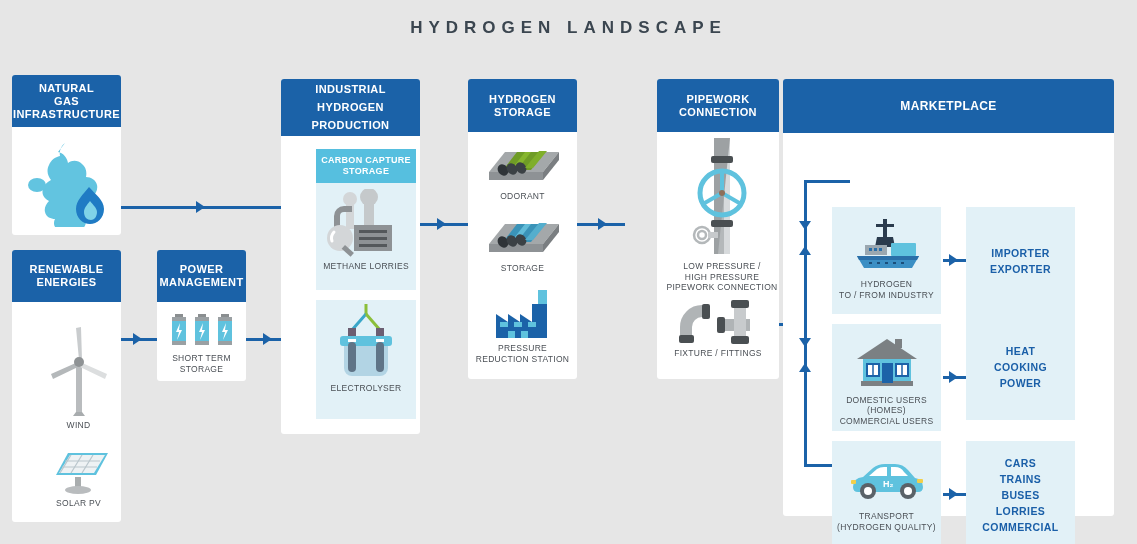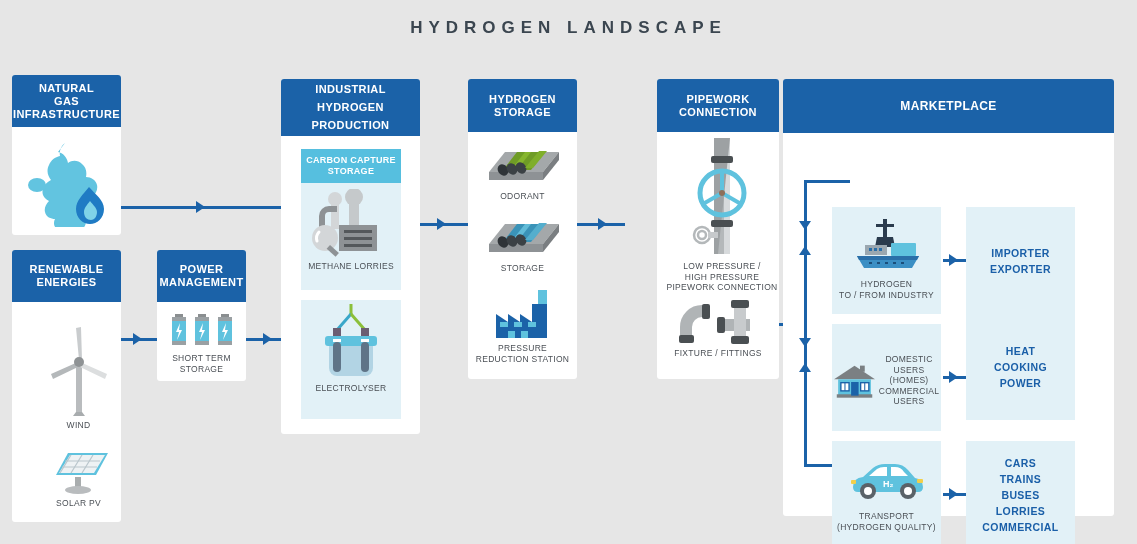--- a/index.html
+++ b/index.html
@@ -194,21 +194,21 @@
       </div>
     </div>
   </div>
 
   <div class="panel" style="left:281px; top:79px; width:139px; height:355px; border-radius:3px;">
     <div class="panel-head" style="height:57px; flex-direction:column;justify-content:space-between;">
       <span>INDUSTRIAL</span>
       <span>HYDROGEN</span>
       <span>PRODUCTION</span>
     </div>
-    <div class="panel-body" style="height:376px;">
+    <div class="panel-body" style="height:376px;margin-left:15px;">
 
       <div class="subbox" style="left:20px; top:13px; width:100px; height:141px;">
         <div class="subbox-head">
           <div>CARBON CAPTURE</div>
           <div>STORAGE</div>
         </div>
         <div style="position:relative; height:108px; text-align:center;">
           <svg width="86" height="72" viewBox="0 0 86 72" style="margin:6px auto 0;">
             <circle cx="27" cy="10" r="7" fill="#d3d6d8"></circle>
             <circle cx="46" cy="8" r="9" fill="#c5c9cb"></circle>
@@ -393,21 +393,21 @@
           <div>TO / FROM INDUSTRY</div>
         </div>
       </div>
       <div class="hline" style="left:160px; top:126px; width:28px;"></div>
       <div class="arrow-r" style="left:166px; top:121px;"></div>
       <div class="pill" style="left:183px; top:74px; width:109px; height:107px;">
         <div class="pill-text">IMPORTER</div>
         <div class="pill-text">EXPORTER</div>
       </div>
 
-      <div class="subbox" style="left:49px; top:191px; width:109px; height:107px; display:flex; flex-direction:row; align-items:center; justify-content:center;">
+      <div class="subbox" style="left:49px; top:191px; width:109px; height:107px; display:flex; flex-direction:column; align-items:center; justify-content:center;">
         <svg width="66" height="52" viewBox="0 0 66 52" style="margin:8px auto 0;">
           <rect x="41" y="2" width="7" height="9" fill="#7b8083"></rect>
           <polygon points="33,2 63,22 3,22" fill="#7b8083"></polygon>
           <rect x="9" y="22" width="48" height="24" fill="#5fc2de"></rect>
           <rect x="7" y="44" width="52" height="5" fill="#7b8083"></rect>
           <rect x="28" y="26" width="11" height="20" fill="#1b62a8"></rect>
           <rect x="13" y="27" width="12" height="12" fill="#ffffff" stroke="#1b62a8" stroke-width="2"></rect>
           <rect x="42" y="27" width="12" height="12" fill="#ffffff" stroke="#1b62a8" stroke-width="2"></rect>
           <line x1="19" y1="27" x2="19" y2="39" stroke="#1b62a8" stroke-width="1.5"></line>
           <line x1="48" y1="27" x2="48" y2="39" stroke="#1b62a8" stroke-width="1.5"></line>

